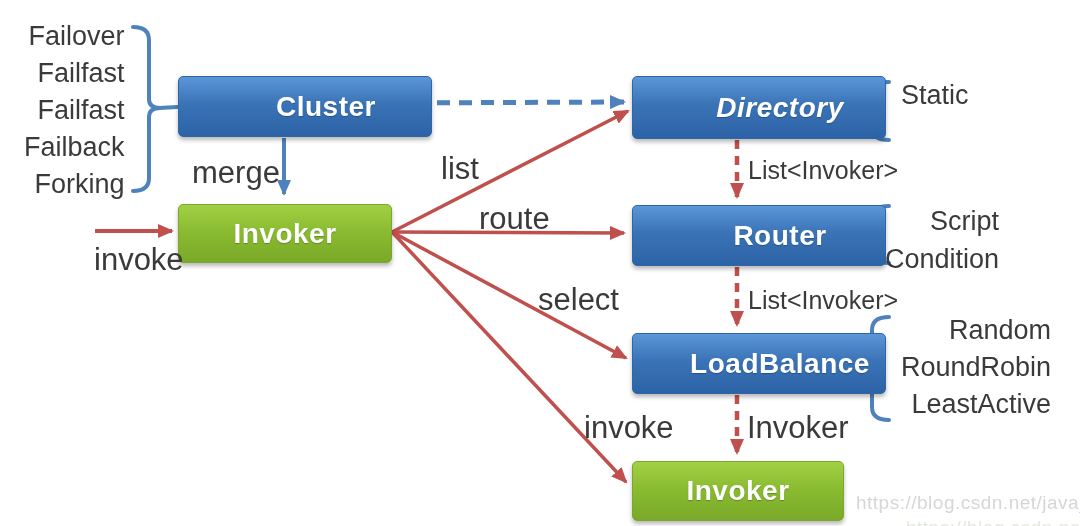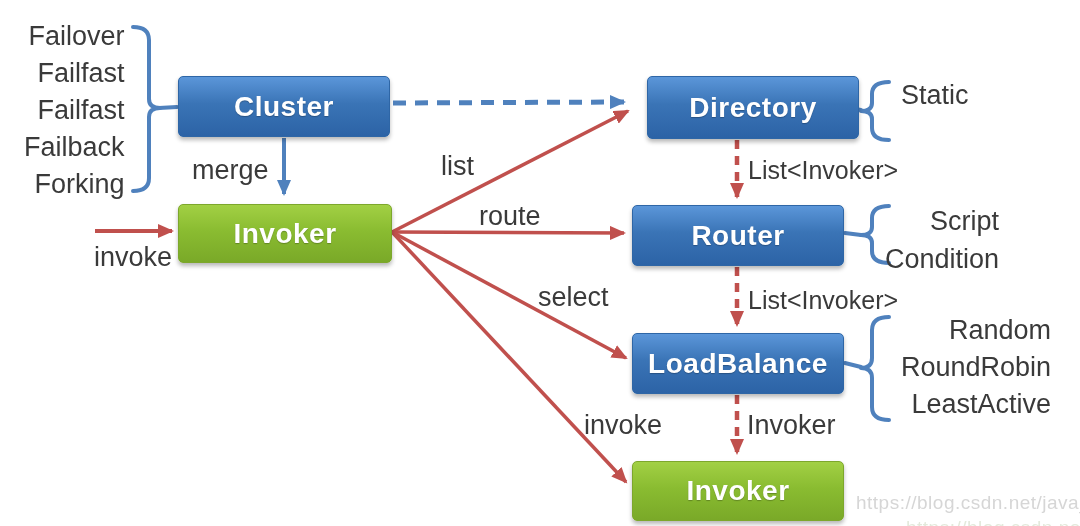--- a/index.html
+++ b/index.html
@@ -17,28 +17,29 @@
     color:#ffffff;
     font-size:28px;font-weight:600;
     border-radius:5px;
     box-shadow:0 3px 4px rgba(0,0,0,.28);
     text-shadow:0 1px 1px rgba(0,0,0,.25);
     letter-spacing:.5px;
   }
   .box.blue{
     background:linear-gradient(to bottom,#5b96d9 0%,#3a74b6 45%,#2c63a6 100%);
     border:1px solid #2e66a6;
+    padding-left:42px;
   }
   .box.green{
     background:linear-gradient(to bottom,#a2d044 0%,#8abc31 45%,#7aa928 100%);
     border:1px solid #7da72c;
   }
   .lbl{
     position:absolute;
-    font-size:27px;color:#3a3a3a;
+    font-size:31px;color:#3a3a3a;
     white-space:nowrap;
   }
   .list{
     position:absolute;
     font-size:27px;color:#3a3a3a;
     line-height:37px;white-space:nowrap;
   }
   .list.tight{line-height:38px;}
   .list div{height:37px;text-align:right;}
   .list.tight div{height:38px;}
@@ -85,21 +86,21 @@
     <line x1="392" y1="232" x2="624" y2="233" stroke="#c0504d" stroke-width="3.5" marker-end="url(#ah-red)"></line>
     <line x1="392" y1="232" x2="626" y2="358" stroke="#c0504d" stroke-width="3.5" marker-end="url(#ah-red)"></line>
     <line x1="392" y1="232" x2="626" y2="482" stroke="#c0504d" stroke-width="3.5" marker-end="url(#ah-red)"></line>
 
     <line x1="737" y1="140" x2="737" y2="197" stroke="#c0504d" stroke-width="4.5" stroke-dasharray="9 7" marker-end="url(#ah-red)"></line>
     <line x1="737" y1="267" x2="737" y2="325" stroke="#c0504d" stroke-width="4.5" stroke-dasharray="9 7" marker-end="url(#ah-red)"></line>
     <line x1="737" y1="395" x2="737" y2="453" stroke="#c0504d" stroke-width="4.5" stroke-dasharray="9 7" marker-end="url(#ah-red)"></line>
   </svg>
 
   <div class="box blue" style="left:178px;top:76px;width:210px;height:59px;">Cluster</div>
-  <div class="box blue" style="left:647px;top:76px;width:210px;height:61px;">Directory</div>
+  <div class="box blue" style="left:632px;top:76px;width:210px;height:61px;font-style:italic;">Directory</div>
   <div class="box green" style="left:178px;top:204px;width:212px;height:57px;">Invoker</div>
   <div class="box blue" style="left:632px;top:205px;width:210px;height:59px;">Router</div>
   <div class="box blue" style="left:632px;top:333px;width:210px;height:59px;">LoadBalance</div>
   <div class="box green" style="left:632px;top:461px;width:210px;height:58px;">Invoker</div>
 
   <div class="list" style="left:24px;top:18px;">
     <div>Failover</div>
     <div>Failfast</div>
     <div>Failfast</div>
     <div>Failback</div>

